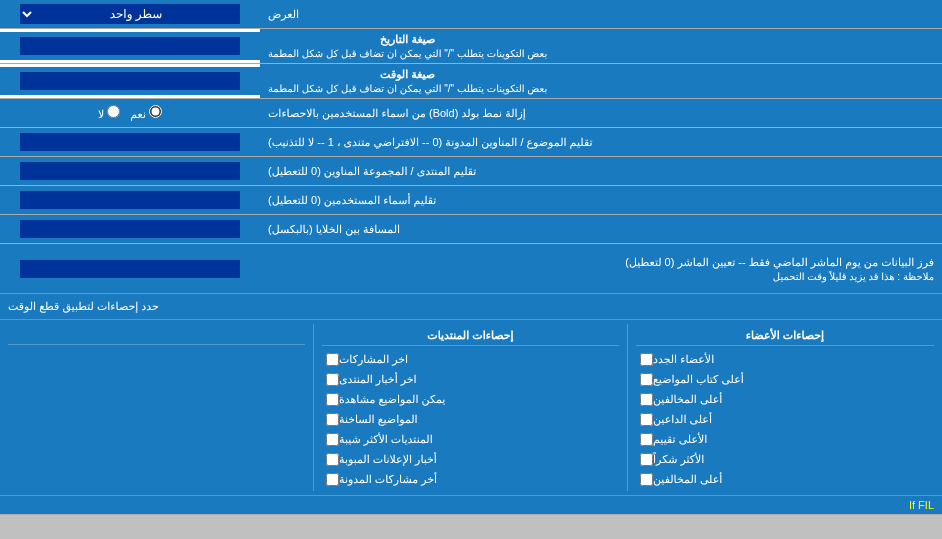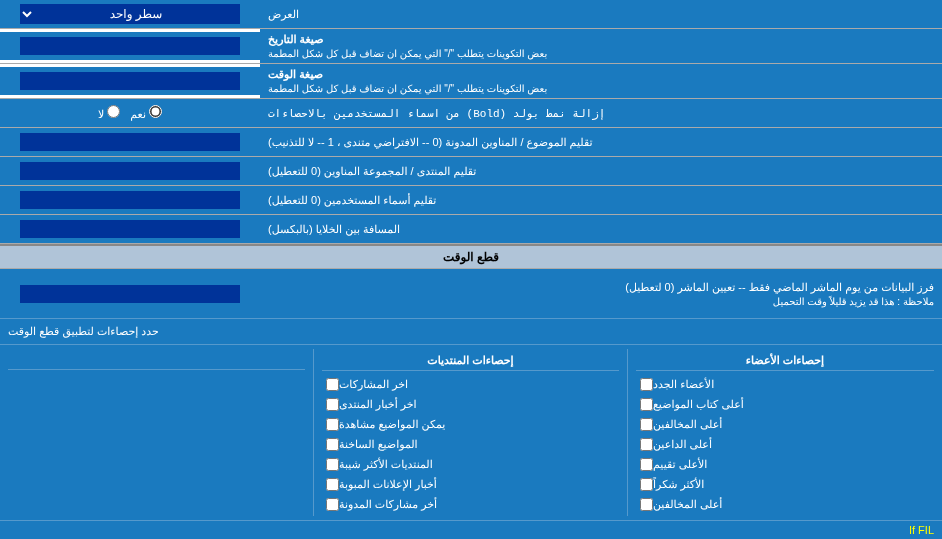--- a/index.html
+++ b/index.html
@@ -18,21 +18,21 @@
       display: flex;
       align-items: center;
       border-bottom: 1px solid #aaa;
       min-height: 28px;
     }
     .row-label {
       background: #1a7abf;
       color: #fff;
       flex: 1;
       padding: 4px 8px;
-      text-align: left;
+      text-align: center;
       font-size: 11px;
       min-height: 28px;
       display: flex;
       align-items: center;
       justify-content: flex-end;
     }
     .row-input {
       background: #1a7abf;
       width: 260px;
       min-width: 260px;
@@ -63,21 +63,20 @@
       direction: rtl;
     }
     .radio-row {
       display: flex;
       align-items: center;
       border-bottom: 1px solid #aaa;
       min-height: 28px;
     }
     .radio-row .row-label {
       flex: 1;
-      font-family: Liberation Mono, monospace;
     }
     .radio-area {
       background: #1a7abf;
       width: 260px;
       min-width: 260px;
       display: flex;
       align-items: center;
       justify-content: center;
       gap: 10px;
       min-height: 28px;
@@ -283,23 +282,20 @@
 
   <div class="row">
     <div class="row-label">
       <span>المسافة بين الخلايا (بالبكسل)</span>
     </div>
     <div class="row-input">
       <input type="text" style="">
     </div>
   </div>
 
-  <div class="section-header">
-    <span>قطع الوقت</span>
-  </div>
 
   <div class="stats-section">
 
     <div class="stats-top-row">
       <div class="stats-label-area">
         <div>فرز البيانات من يوم الماشر الماضي فقط -- تعيين الماشر (0 لتعطيل)</div>
         <div class="note">ملاحظة : هذا قد يزيد قليلاً وقت التحميل</div>
       </div>
       <div class="stats-input-area">
         <input type="text" style="">

